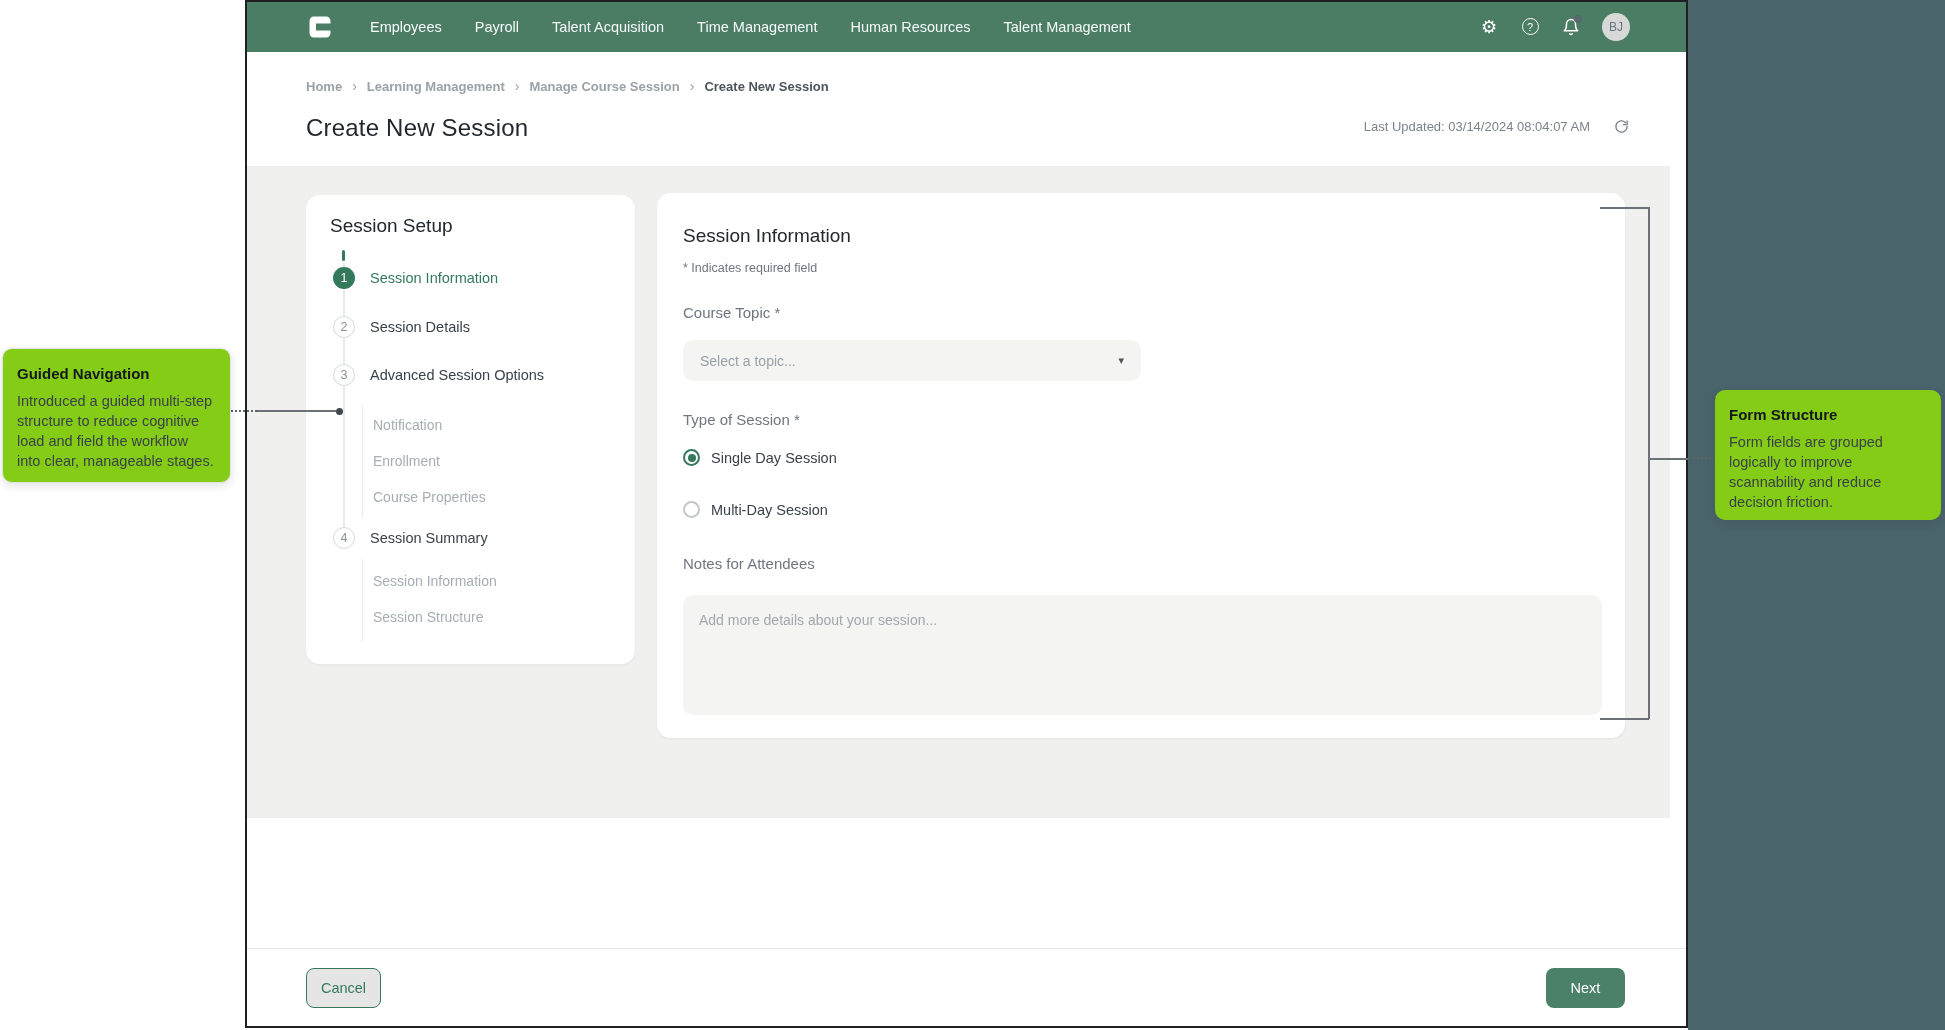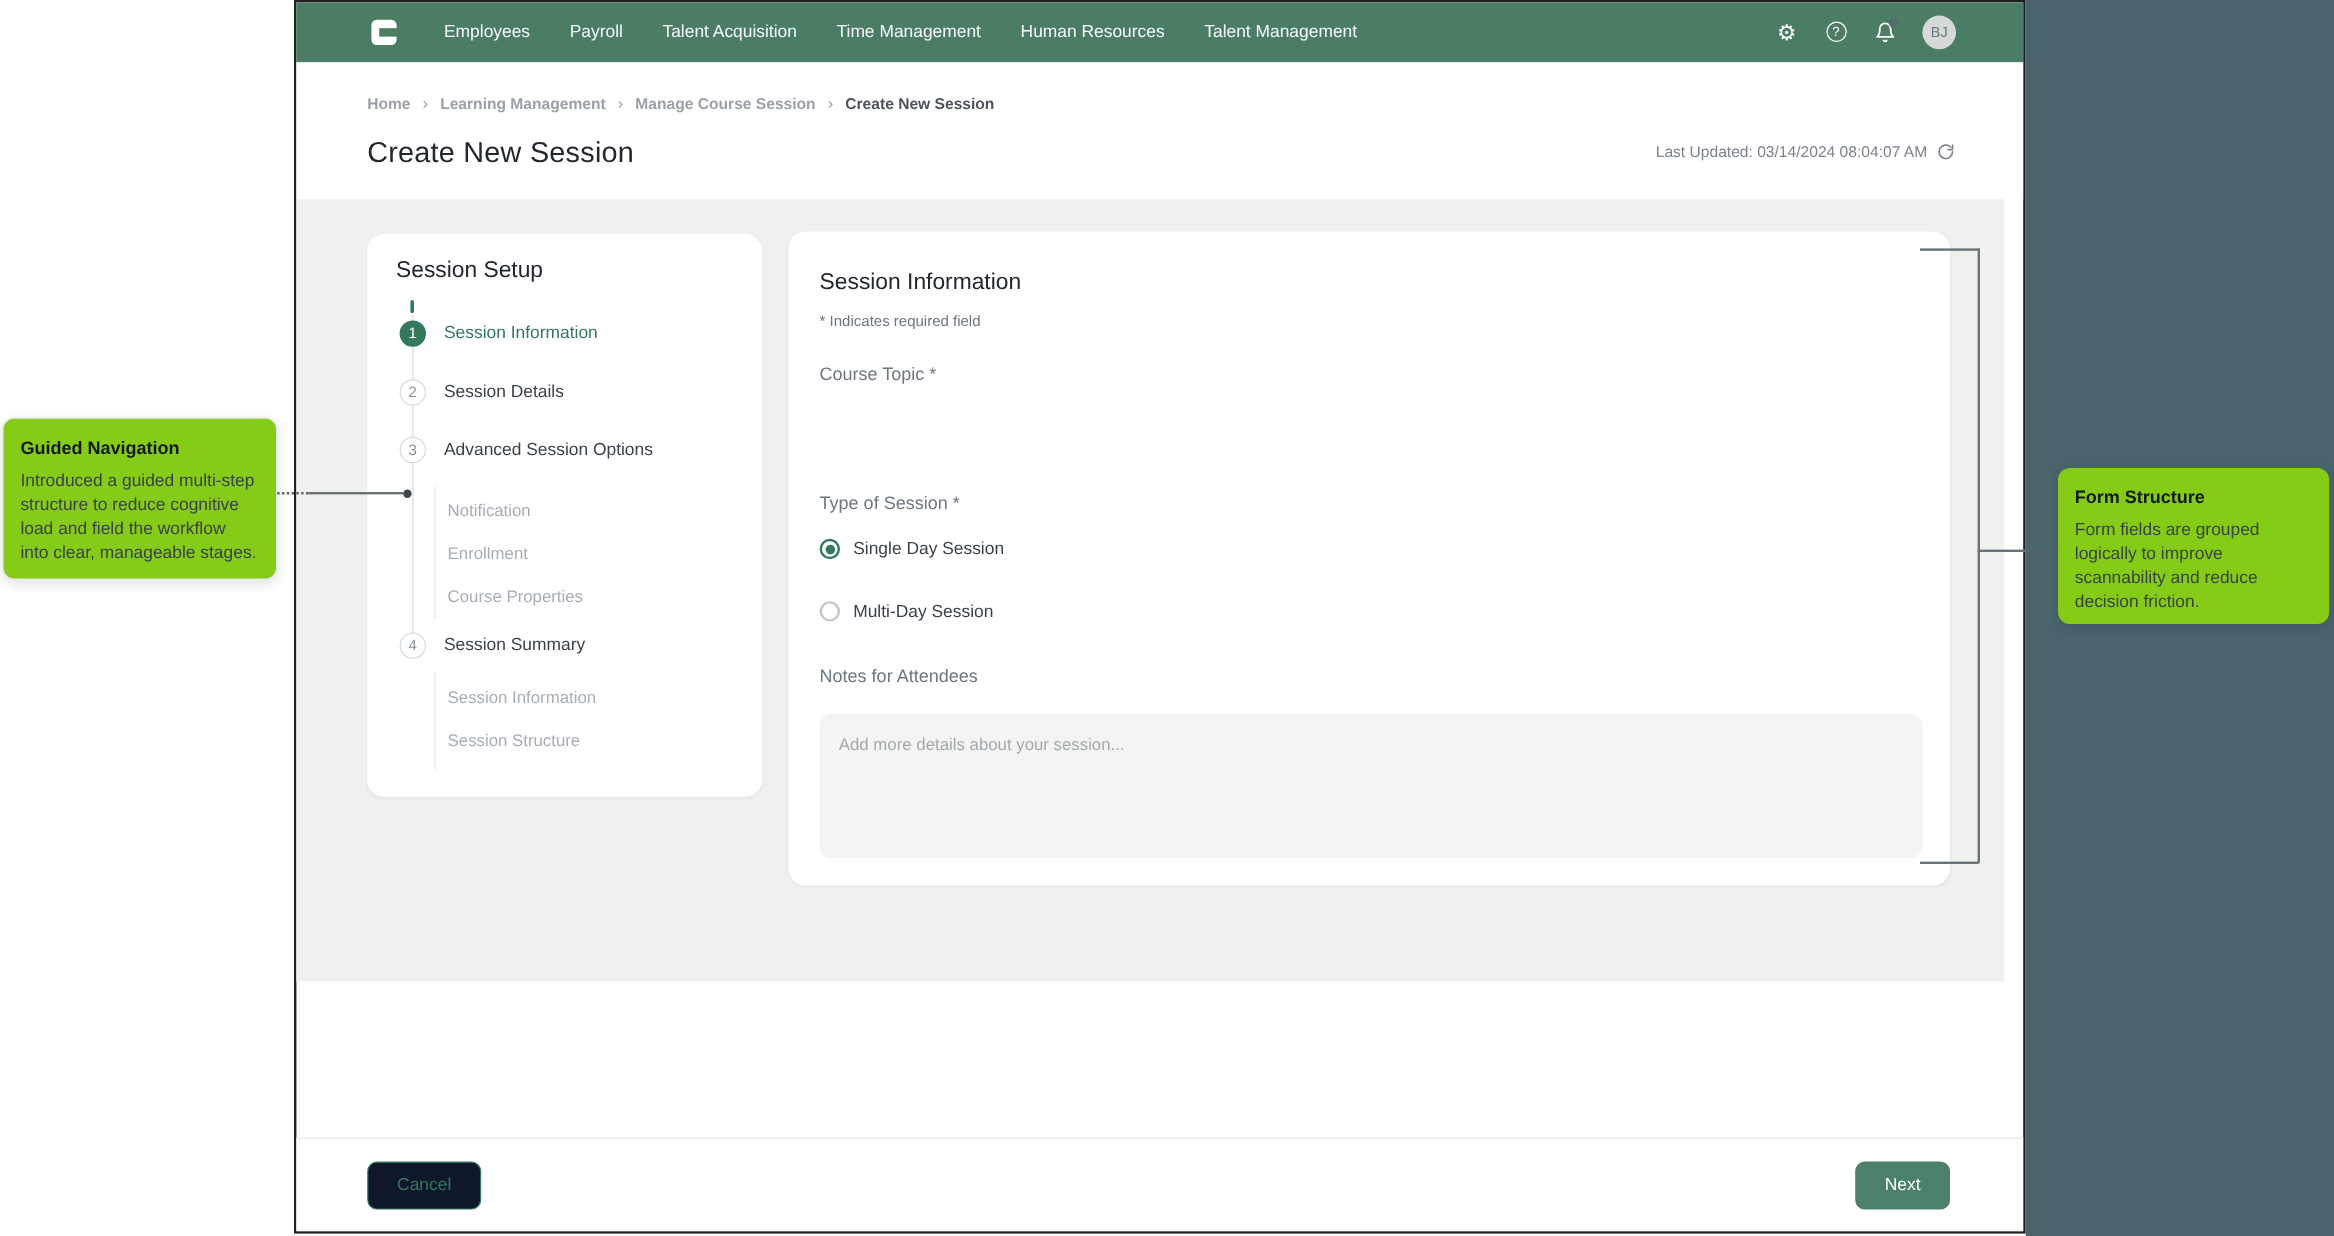--- a/index.html
+++ b/index.html
@@ -40,21 +40,21 @@
 
   
   .page-header { position:absolute; left:0; top:50px; right:0; height:114px; background:#fff; }
   .breadcrumb { position:absolute; left:59px; top:26px; display:flex; align-items:center; gap:10px;
     font-size:13px; color:#9aa1a9; }
   .crumb { white-space:nowrap;font-weight:bold; }
   .crumb.current { color:#4d545d; }
   .crumb-sep { color:#9aa1a9; font-size:14px; }
   .page-title { position:absolute; left:59px; top:62px; font-size:24px; font-weight:500;
     color:#23282f; letter-spacing:.2px; }
-  .last-updated { position:absolute; right:57px; top:67px; display:flex; align-items:center; gap:8px;
+  .last-updated { position:absolute; right:57px; top:67px; display:flex; align-items:center; gap:24px;
     font-size:13px; color:#7c838c; }
 
   
   .page-body { position:absolute; left:0; top:164px; right:16px; height:652px;
     background: var(--page_bg, #f0f0ee); }
 
   
   .card { position:absolute; background:#fff; border-radius:14px;
     box-shadow:0 1px 3px rgba(30,35,40,.05); }
 
@@ -98,21 +98,21 @@
     background: var(--input_bg, #f4f4f2); border:none; border-radius:10px; resize:none;
     padding:17px 16px; font-family:"Liberation Sans", sans-serif; font-size:14px; color:#3a414a; }
   .notes-area::placeholder { color:#a2a8af; }
 
   
   .app-footer { position:absolute; left:0; bottom:0; right:0; height:78px; background:#fff;
     border-top:1px solid #e7e7e5; display:flex; align-items:center; justify-content:space-between;
     padding:0 61px 0 59px; }
   .btn { height:40px; border-radius:8px; font-family:"Liberation Sans", sans-serif; font-size:14.5px;
     display:flex; align-items:center; justify-content:center; cursor:pointer; border:none; }
-  .btn-cancel { width:95px; background:#0f172a; border:1.5px solid var(--accent_green, #35795d);
+  .btn-cancel { width:75px; background:#e5e5e5; border:1.5px solid var(--accent_green, #35795d);
     color: var(--accent_green, #35795d); }
   .btn-next { width:79px; background: var(--button_green, #4a8168); color:#fff; }
 
   
   .callout { position:absolute; background:#84cc16; border:1px solid #e0e3e7; border-radius:10px;
     box-shadow:0 3px 10px rgba(20,25,30,.12); padding:16px 14px; }
   .callout-left { left:2px; top:348px; width:229px; height:135px; }
   .callout-right { left:1715px; top:390px; width:226px; height:130px; border:none; }
   .callout-title { font-size:15px; font-weight:700; color:#14181d; margin-bottom:9px; }
   .callout-line { font-size:14.5px; color:#3a4149; line-height:20px; white-space:nowrap; }
@@ -225,20 +225,24 @@
         <span class="substep" style="top:14px;">Session Information</span>
         <span class="substep" style="top:50px;">Session Structure</span>
       </div>
     </div>
 
     <div class="card form-card">
       <div class="form-title">Session Information</div>
       <div class="required-note">* Indicates required field</div>
 
       <div class="field-label lbl-topic">Course Topic *</div>
+      <div class="select-box">
+        <span class="select-placeholder">Select a topic...</span>
+        <span class="select-caret">▾</span>
+      </div>
 
       <div class="field-label lbl-type">Type of Session *</div>
       <div class="radio-row" style="top:256px;">
         <span class="radio-outer selected">
             <span class="radio-inner"></span>
           </span>
         <span class="radio-label">Single Day Session</span>
       </div>
       <div class="radio-row" style="top:308px;">
         <span class="radio-outer unselected"></span>

